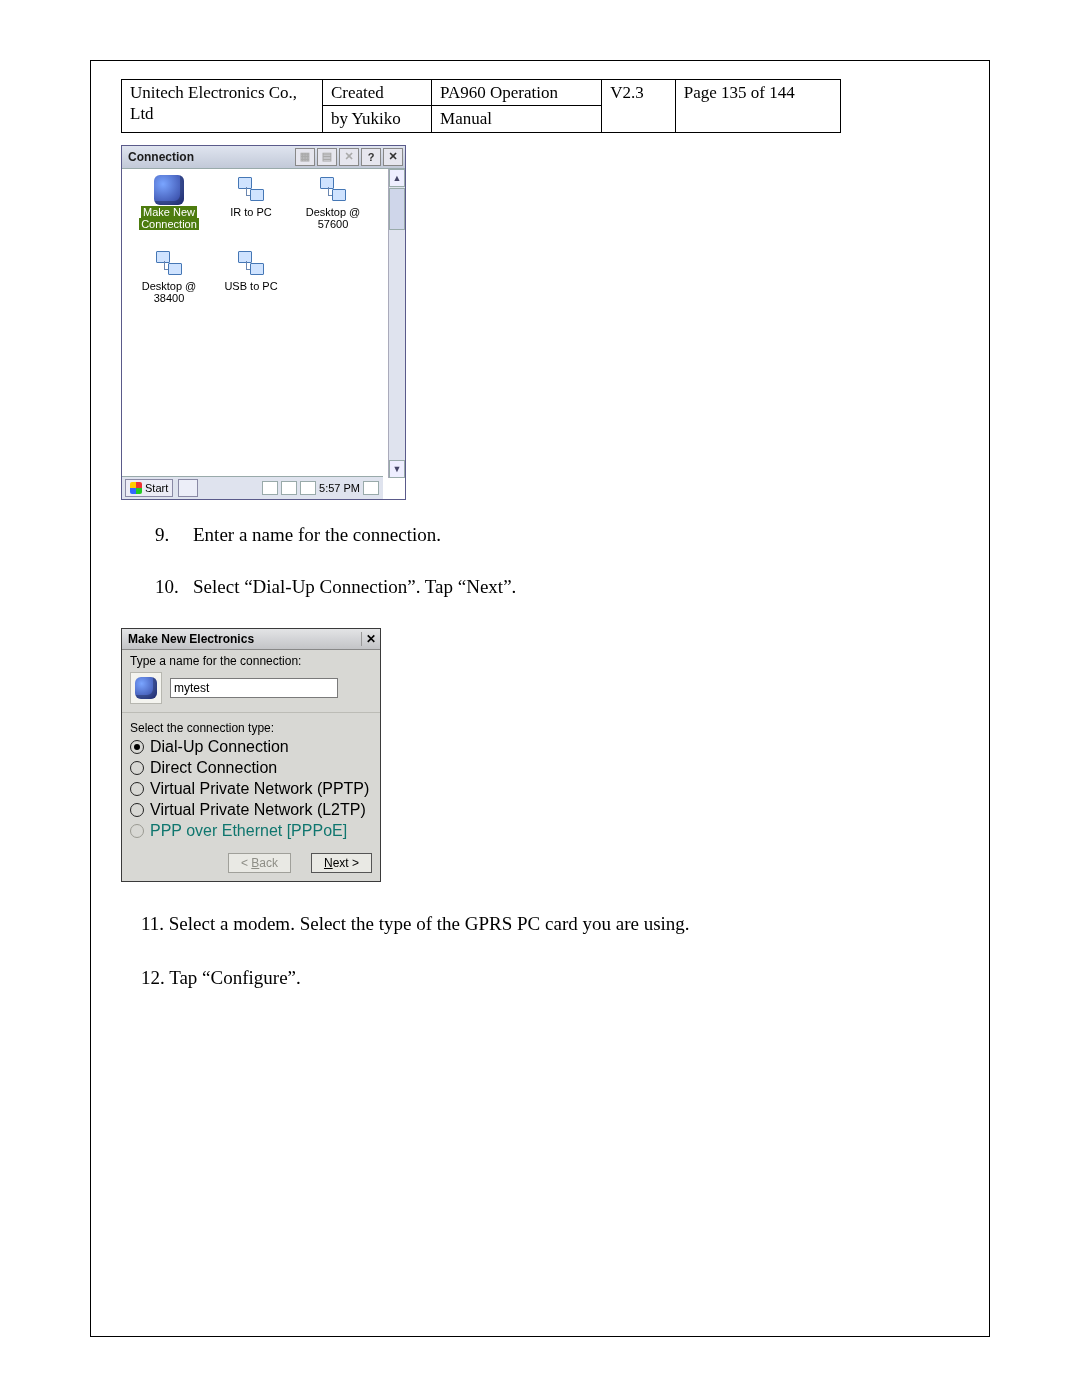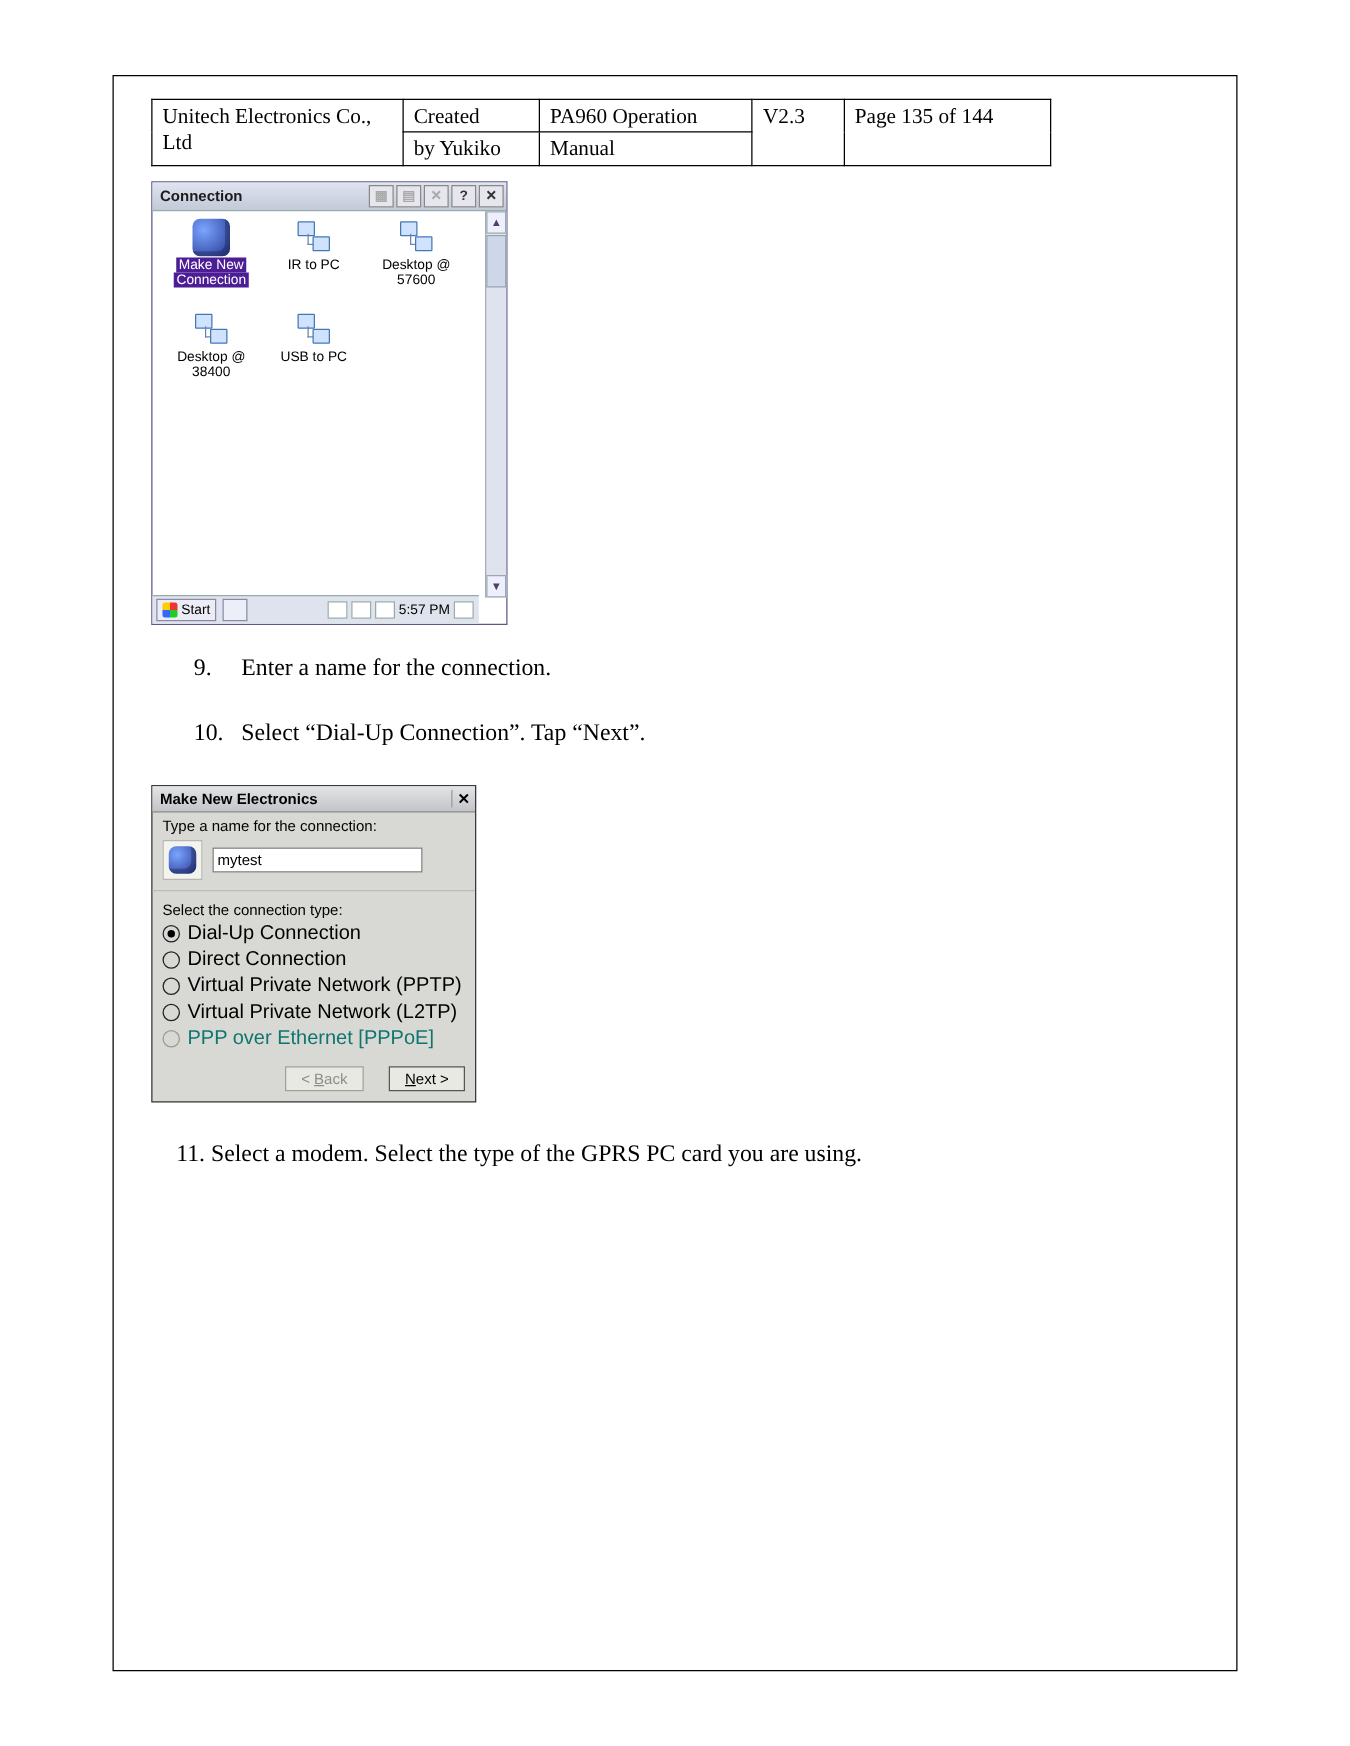--- a/index.html
+++ b/index.html
@@ -25,21 +25,21 @@
   .ce-body{display:flex;height:calc(100% - 22px - 22px);}
   .ce-icons{flex:1;padding:6px 0 0 6px;display:flex;flex-wrap:wrap;align-content:flex-start;}
   .ce-scroll{width:16px;background:#dfe3ee;border-left:1px solid #aab;display:flex;flex-direction:column;}
   .ce-scroll .arrow{height:16px;border:1px solid #9aa;background:#eef;display:flex;align-items:center;justify-content:center;font-size:9px;color:#446;}
   .ce-scroll .thumb{height:40px;border:1px solid #9aa;background:#cfd6ea;margin-top:1px;}
   .ce-scroll .track{flex:1;}
 
   .ico{width:82px;height:74px;display:flex;flex-direction:column;align-items:center;text-align:center;line-height:1.1;}
   .ico .glyph{width:34px;height:30px;display:flex;align-items:center;justify-content:center;}
   .ico .lbl{margin-top:1px;font-size:11px;}
-  .ico.sel .lbl span{background:#4c1d95;color:#fff;padding:0 2px;}
+  .ico.sel .lbl span{background:#4d7c0f;color:#fff;padding:0 2px;}
   .netglyph{position:relative;width:30px;height:26px;}
   .netglyph .mon{position:absolute;width:12px;height:10px;border:1px solid #4577b5;background:#cfe3ff;border-radius:1px;}
   .netglyph .mon.a{left:2px;top:0;}
   .netglyph .mon.b{right:2px;bottom:2px;}
   .netglyph .line{position:absolute;left:10px;top:10px;width:10px;height:8px;border-left:1px solid #6a86b0;border-bottom:1px solid #6a86b0;}
   .globe{width:30px;height:30px;border-radius:6px;background:radial-gradient(circle at 30% 30%,#7aa5ff,#26348f);box-shadow:inset -4px -4px 0 rgba(0,0,0,.25);} 
 
   .ce-taskbar{position:absolute;left:0;right:22px;bottom:0;height:22px;background:#dfe3ee;border-top:1px solid #9aa;display:flex;align-items:center;font-size:11px;}
   .ce-taskbar .start{border:1px solid #8a8aa5;background:#ececf6;margin:1px 3px;padding:0 4px;height:16px;display:flex;align-items:center;}
   .ce-taskbar .start .flag{width:12px;height:12px;margin-right:3px;display:inline-block;background:conic-gradient(#e33 0 25%,#2c2 0 50%,#36f 0 75%,#fc0 0 100%);border-radius:2px;}
@@ -228,16 +228,17 @@
         </div>
       </div>
       <div class="btnrow">
         <div class="btn disabled"><span>&lt; </span><span class="ul">B</span><span>ack</span></div>
         <div class="btn"><span class="ul">N</span><span>ext &gt;</span></div>
       </div>
     </div>
 
     <div class="after-steps">
       <div>11. Select a modem. Select the type of the GPRS PC card you are using.</div>
+      <div style="margin-top:18px;">12. Tap “Configure”.</div>
     </div>
 
   </div>
 </div>
 
 </body></html>

